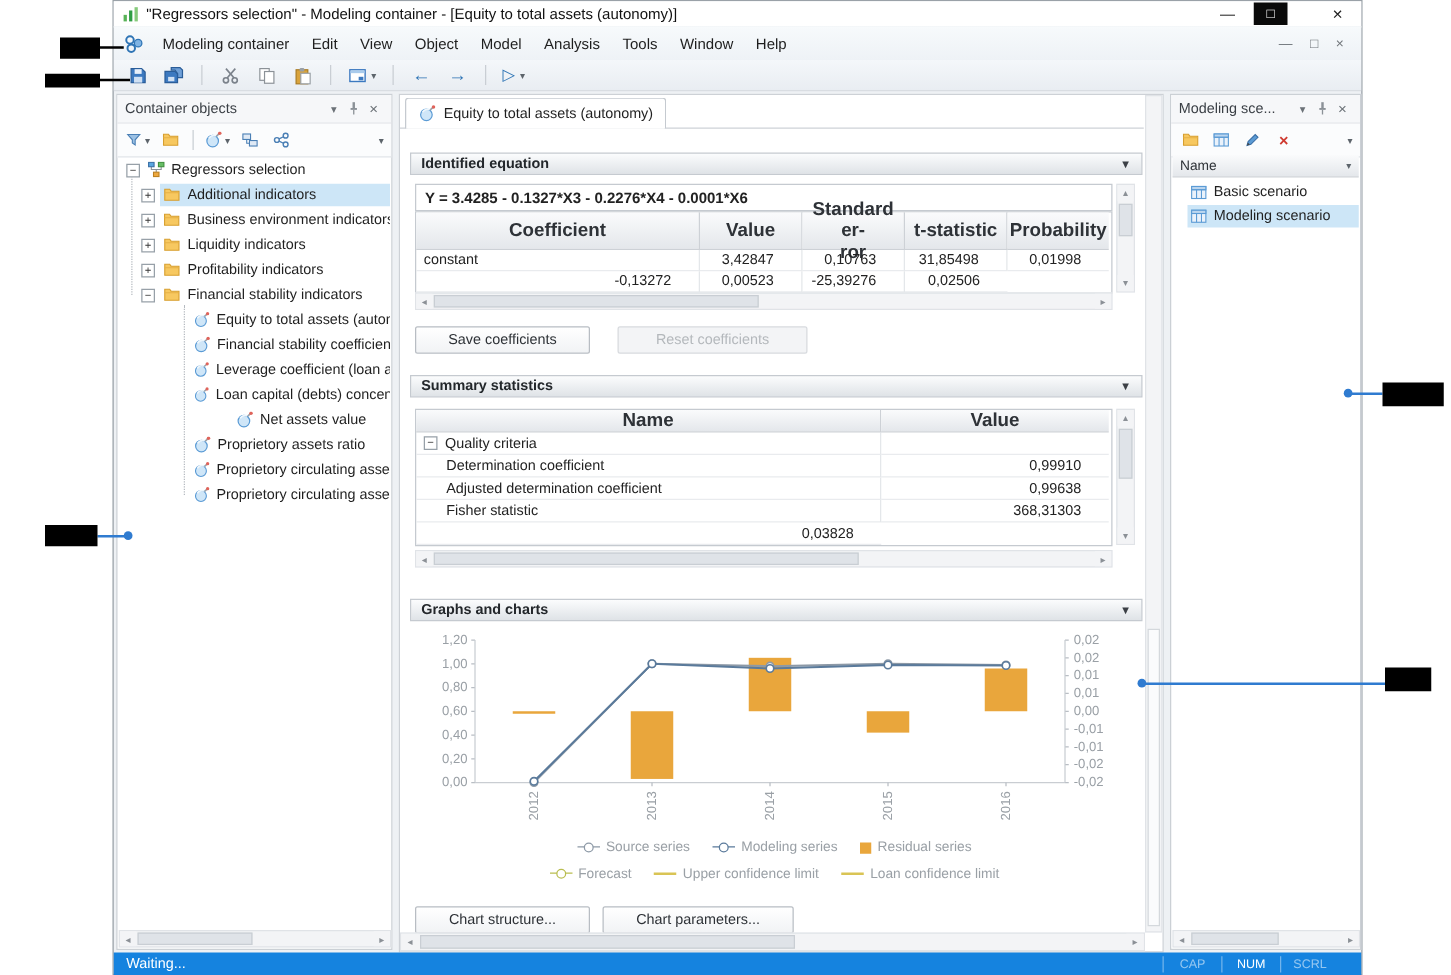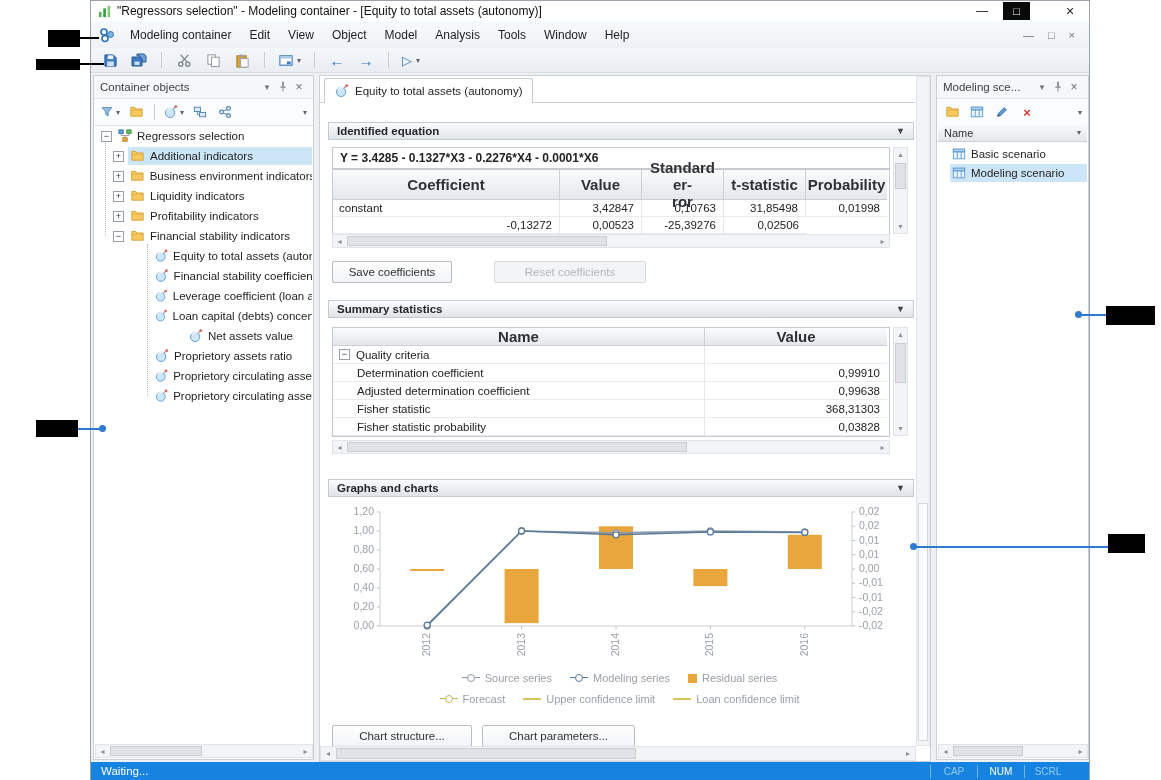--- a/index.html
+++ b/index.html
@@ -41,21 +41,21 @@
 
   
   .ghead{background:linear-gradient(#fbfcfd,#dfe3e7);border:1px solid #c5cad0;display:flex;align-items:center;padding:0 8px;font-weight:bold;font-size:11.5px;color:#23272b;box-sizing:border-box}
   .gcol{margin-left:auto;font-size:9px;color:#3c4046}
 
   
   .eqbox{border:1px solid #c5cad0;background:#fff;font-weight:bold;display:flex;align-items:center;padding:0 7px;font-size:12px;box-sizing:border-box;white-space:nowrap;overflow:hidden}
   .tbl{display:grid;border:1px solid #c5cad0;background:#fff;box-sizing:border-box}
   .th{background:linear-gradient(#fafbfc,#e4e7eb);border-right:1px solid #cdd1d6;border-bottom:1px solid #cdd1d6;display:flex;align-items:center;justify-content:center;font-weight:bold;font-size:15px;color:#2e3237;text-align:center;white-space:pre-line;box-sizing:border-box}
   .td{border-right:1px solid #e4e7ea;border-bottom:1px solid #e9ebee;font-size:11.5px;display:flex;align-items:center;padding:0 6px;box-sizing:border-box;white-space:nowrap;overflow:hidden}
-  .td.num{justify-content:flex-end;padding-right:7px}
+  .td.num{justify-content:flex-end;padding-right:22px}
   .td.last,.th.last{border-right:none}
 
   
   .btn{background:linear-gradient(#ffffff,#f1f3f5);border:1px solid #b8bdc3;border-radius:2px;font-size:11.5px;color:#2d3136;display:flex;align-items:center;justify-content:center;box-sizing:border-box}
   .btn.disabled{background:#f3f4f6;color:#b4b8bc;border-color:#d7dade}
 
   
   .sb{background:#f3f4f6;border:1px solid #e0e3e7;box-sizing:border-box}
   .sba{position:absolute;display:flex;align-items:center;justify-content:center;color:#8b9096;font-size:8px;background:#f3f4f6}
   .sbthumb{position:absolute;background:#dfe3e8;border:1px solid #c9ced4;box-sizing:border-box}
@@ -474,21 +474,21 @@
       <div class="sbthumb" style="left:1px;top:15px;width:11px;height:26px"></div>
       <span class="sba" style="left:0;bottom:0;width:13px;height:13px">▾</span>
     </div>
 
     <div class="abs sb" style="left:12px;top:158px;width:558px;height:14px">
       <span class="sba" style="left:0;top:0;width:13px;height:12px">◂</span>
       <div class="sbthumb" style="left:14px;top:1px;width:260px;height:10px"></div>
       <span class="sba" style="right:0;top:0;width:13px;height:12px">▸</span>
     </div>
 
-    <div class="abs btn" style="left:12px;top:185px;width:120px;height:22px">Save coefficients</div>
+    <div class="abs btn" style="left:12px;top:185px;width:140px;height:22px">Save coefficients</div>
     <div class="abs btn disabled" style="left:174px;top:185px;width:152px;height:22px">Reset coefficients</div>
 
     <div class="abs ghead" style="left:8px;top:224px;width:586px;height:18px">
       <span>Summary statistics</span>
       <span class="gcol">▼</span>
     </div>
 
     <div class="abs tbl" style="left:12px;top:251px;width:558px;grid-template-columns:372px 182px;grid-template-rows:18px 18px 18px 18px 18px 18px">
       <div class="th">Name</div>
       <div class="th last">Value</div>
@@ -496,21 +496,20 @@
         <span class="exp" style="margin-right:0">−</span>
         <span>Quality criteria</span>
       </div>
       <div class="td num last"></div>
       <div class="td" style="padding-left:24px">Determination coefficient</div>
       <div class="td num last">0,99910</div>
       <div class="td" style="padding-left:24px">Adjusted determination coefficient</div>
       <div class="td num last">0,99638</div>
       <div class="td" style="padding-left:24px">Fisher statistic</div>
       <div class="td num last">368,31303</div>
-      <div class="td" style="padding-left:24px">Fisher statistic probability</div>
       <div class="td num last">0,03828</div>
     </div>
 
     <div class="abs sb" style="left:573px;top:251px;width:15px;height:109px">
       <span class="sba" style="left:0;top:0;width:13px;height:13px">▴</span>
       <div class="sbthumb" style="left:1px;top:15px;width:11px;height:40px"></div>
       <span class="sba" style="left:0;bottom:0;width:13px;height:13px">▾</span>
     </div>
 
     <div class="abs sb" style="left:12px;top:364px;width:558px;height:14px">

